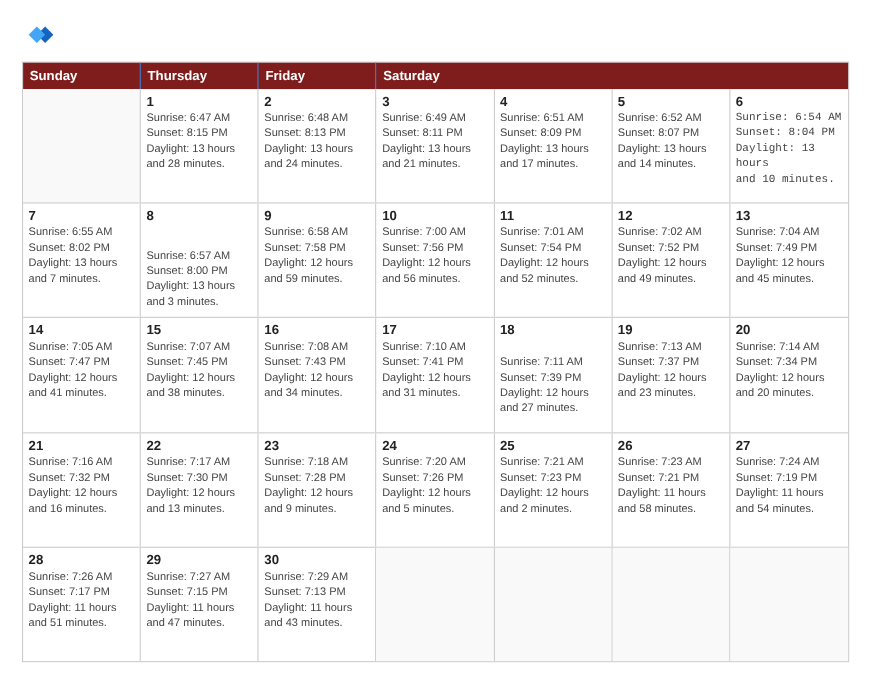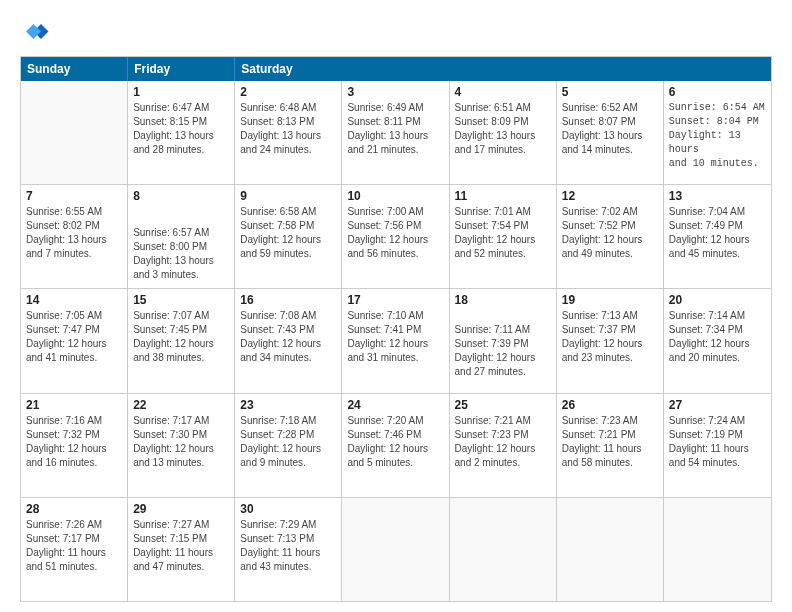--- a/index.html
+++ b/index.html
@@ -56,21 +56,21 @@
     }
     .calendar {
       flex: 1;
       display: flex;
       flex-direction: column;
       border: 1px solid #ccc;
     }
     .cal-header {
       display: grid;
       grid-template-columns: repeat(7, 1fr);
-      background: #0369a1;
+      background: #7f1d1d;
     }
     .cal-header-cell {
       color: #fff;
       font-size: 12px;
       font-weight: bold;
       padding: 5px 6px;
       text-align: left;
       border-right: 1px solid #3a7fd4;
     }
     .cal-header-cell:last-child { border-right: none; }
@@ -126,20 +126,21 @@
     </div>
     <div class="title-block">
       <div class="month-title"></div>
       <div class="subtitle"></div>
     </div>
   </div>
 
   <div class="calendar">
     <div class="cal-header">
     <div class="cal-header-cell">Sunday</div>
+        <div class="cal-header-cell">Thursday</div>
         <div class="cal-header-cell">Friday</div>
         <div class="cal-header-cell">Saturday</div>
       </div>
     <div class="cal-body">
     <div class="cal-row">
           <div class="cal-cell empty"></div>
           <div class="cal-cell">
             <div class="day-number">1</div>
             <div class="cell-info" style="white-space: pre-line;">Sunrise: 6:47 AM
 Sunset: 8:15 PM
@@ -302,21 +303,21 @@
           <div class="cal-cell">
             <div class="day-number">23</div>
             <div class="cell-info" style="white-space: pre-line;">Sunrise: 7:18 AM
 Sunset: 7:28 PM
 Daylight: 12 hours
 and 9 minutes.</div>
           </div>
           <div class="cal-cell">
             <div class="day-number">24</div>
             <div class="cell-info" style="white-space: pre-line;">Sunrise: 7:20 AM
-Sunset: 7:46 PM
+Sunset: 7:26 PM
 Daylight: 12 hours
 and 5 minutes.</div>
           </div>
           <div class="cal-cell">
             <div class="day-number">25</div>
             <div class="cell-info" style="white-space: pre-line;">Sunrise: 7:21 AM
 Sunset: 7:23 PM
 Daylight: 12 hours
 and 2 minutes.</div>
           </div>

